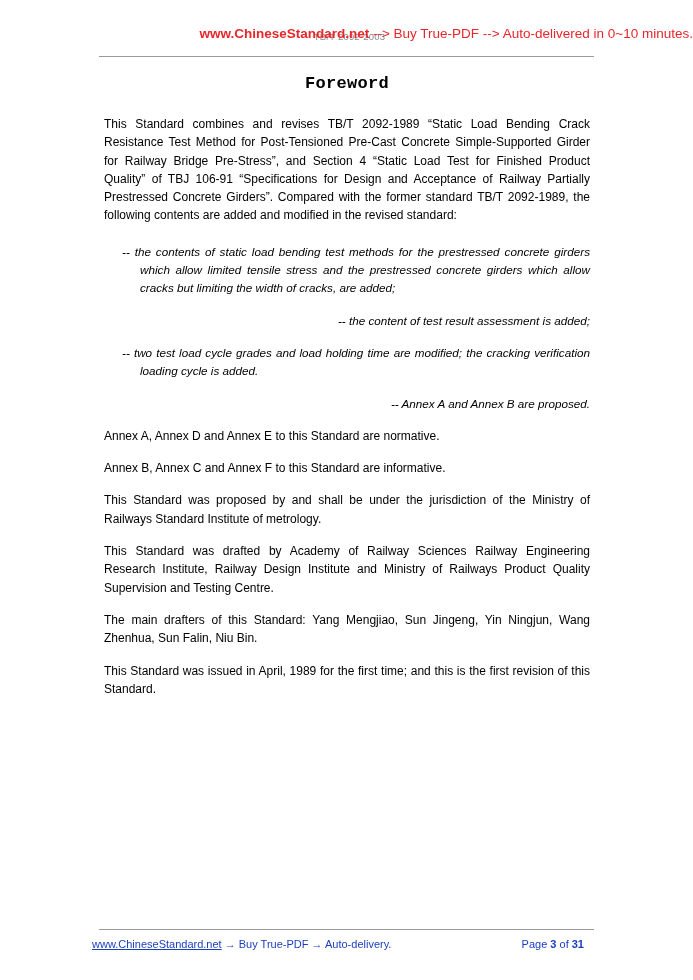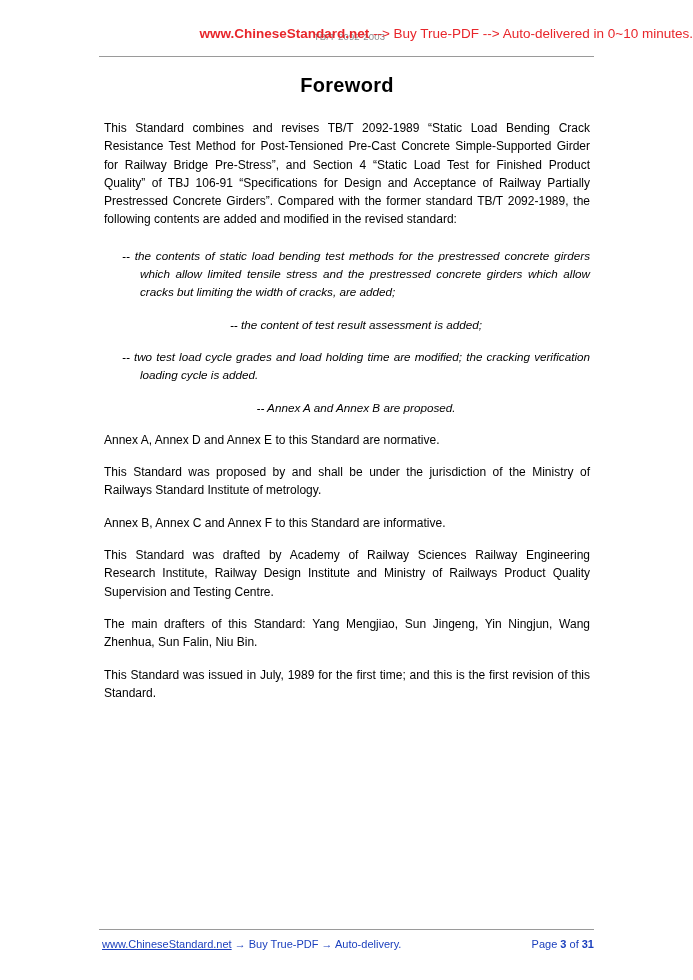--- a/index.html
+++ b/index.html
@@ -57,25 +57,26 @@
   }
 
   .content {
     position: absolute;
     top: 74px;
     left: 104px;
     width: 486px;
   }
 
   h1.title {
-    font-size: 20px;
+    font-size: 17px;
     font-weight: bold;
     text-align: center;
     margin: 0 0 22px 0;
     letter-spacing: 0.3px;
+    font-family: Liberation Mono, monospace;
   }
 
   p.para {
     font-size: 12px;
     line-height: 18.3px;
     text-align: justify;
     text-justify: inter-word;
     margin: 0 0 14px 0;
   }
 
@@ -88,37 +89,37 @@
     padding-left: 18px;
     text-indent: -0px;
   }
   .dash-item .dash-body {
     display: block;
     padding-left: 18px;
     text-indent: -18px;
     font-style: italic;
   }
   .dash-item.nowrap-item .dash-body {
-    text-align: center;
+    text-align: right;
   }
 
   .spacer-sm { height: 4px; }
 
   
   .footer-rule {
     position: absolute;
     bottom: 50px;
     left: 99px;
     width: 495px;
     border-top: 1px solid #9a9a9a;
   }
   .footer {
     position: absolute;
     bottom: 22px;
-    left: 99px;
+    left: 89px;
     width: 495px;
     height: 20px;
     font-size: 11px;
   }
   .footer-left {
     position: absolute;
     left: 3px;
     top: 0;
     color: #1a3fbd;
     white-space: nowrap;
@@ -172,25 +173,25 @@
 
     <div class="dash-item">
       <span class="dash-body">-- two test load cycle grades and load holding time are modified; the cracking verification loading cycle is added.</span>
     </div>
 
     <div class="dash-item nowrap-item">
       <span class="dash-body">-- Annex A and Annex B are proposed.</span>
     </div>
 
     <p class="para">Annex A, Annex D and Annex E to this Standard are normative.</p>
+    <p class="para">Annex B, Annex C and Annex F to this Standard are informative.</p>
     <p class="para">This Standard was proposed by and shall be under the jurisdiction of the Ministry of Railways Standard Institute of metrology.</p>
-    <p class="para">Annex B, Annex C and Annex F to this Standard are informative.</p>
     <p class="para">This Standard was drafted by Academy of Railway Sciences Railway Engineering Research Institute, Railway Design Institute and Ministry of Railways Product Quality Supervision and Testing Centre.</p>
     <p class="para">The main drafters of this Standard: Yang Mengjiao, Sun Jingeng, Yin Ningjun, Wang Zhenhua, Sun Falin, Niu Bin.</p>
-    <p class="para">This Standard was issued in July, 1989 for the first time; and this is the first revision of this Standard.</p>
+    <p class="para">This Standard was issued in April, 1989 for the first time; and this is the first revision of this Standard.</p>
 
   </div>
 
   <div class="footer-rule"></div>
 
   <div class="footer">
     <div class="footer-left">
       <span class="flink">www.ChineseStandard.net</span><span class="arrow"> → </span><span>Buy True-PDF</span><span class="arrow"> → </span><span>Auto-delivery.</span>
     </div>
     <div class="footer-right">

